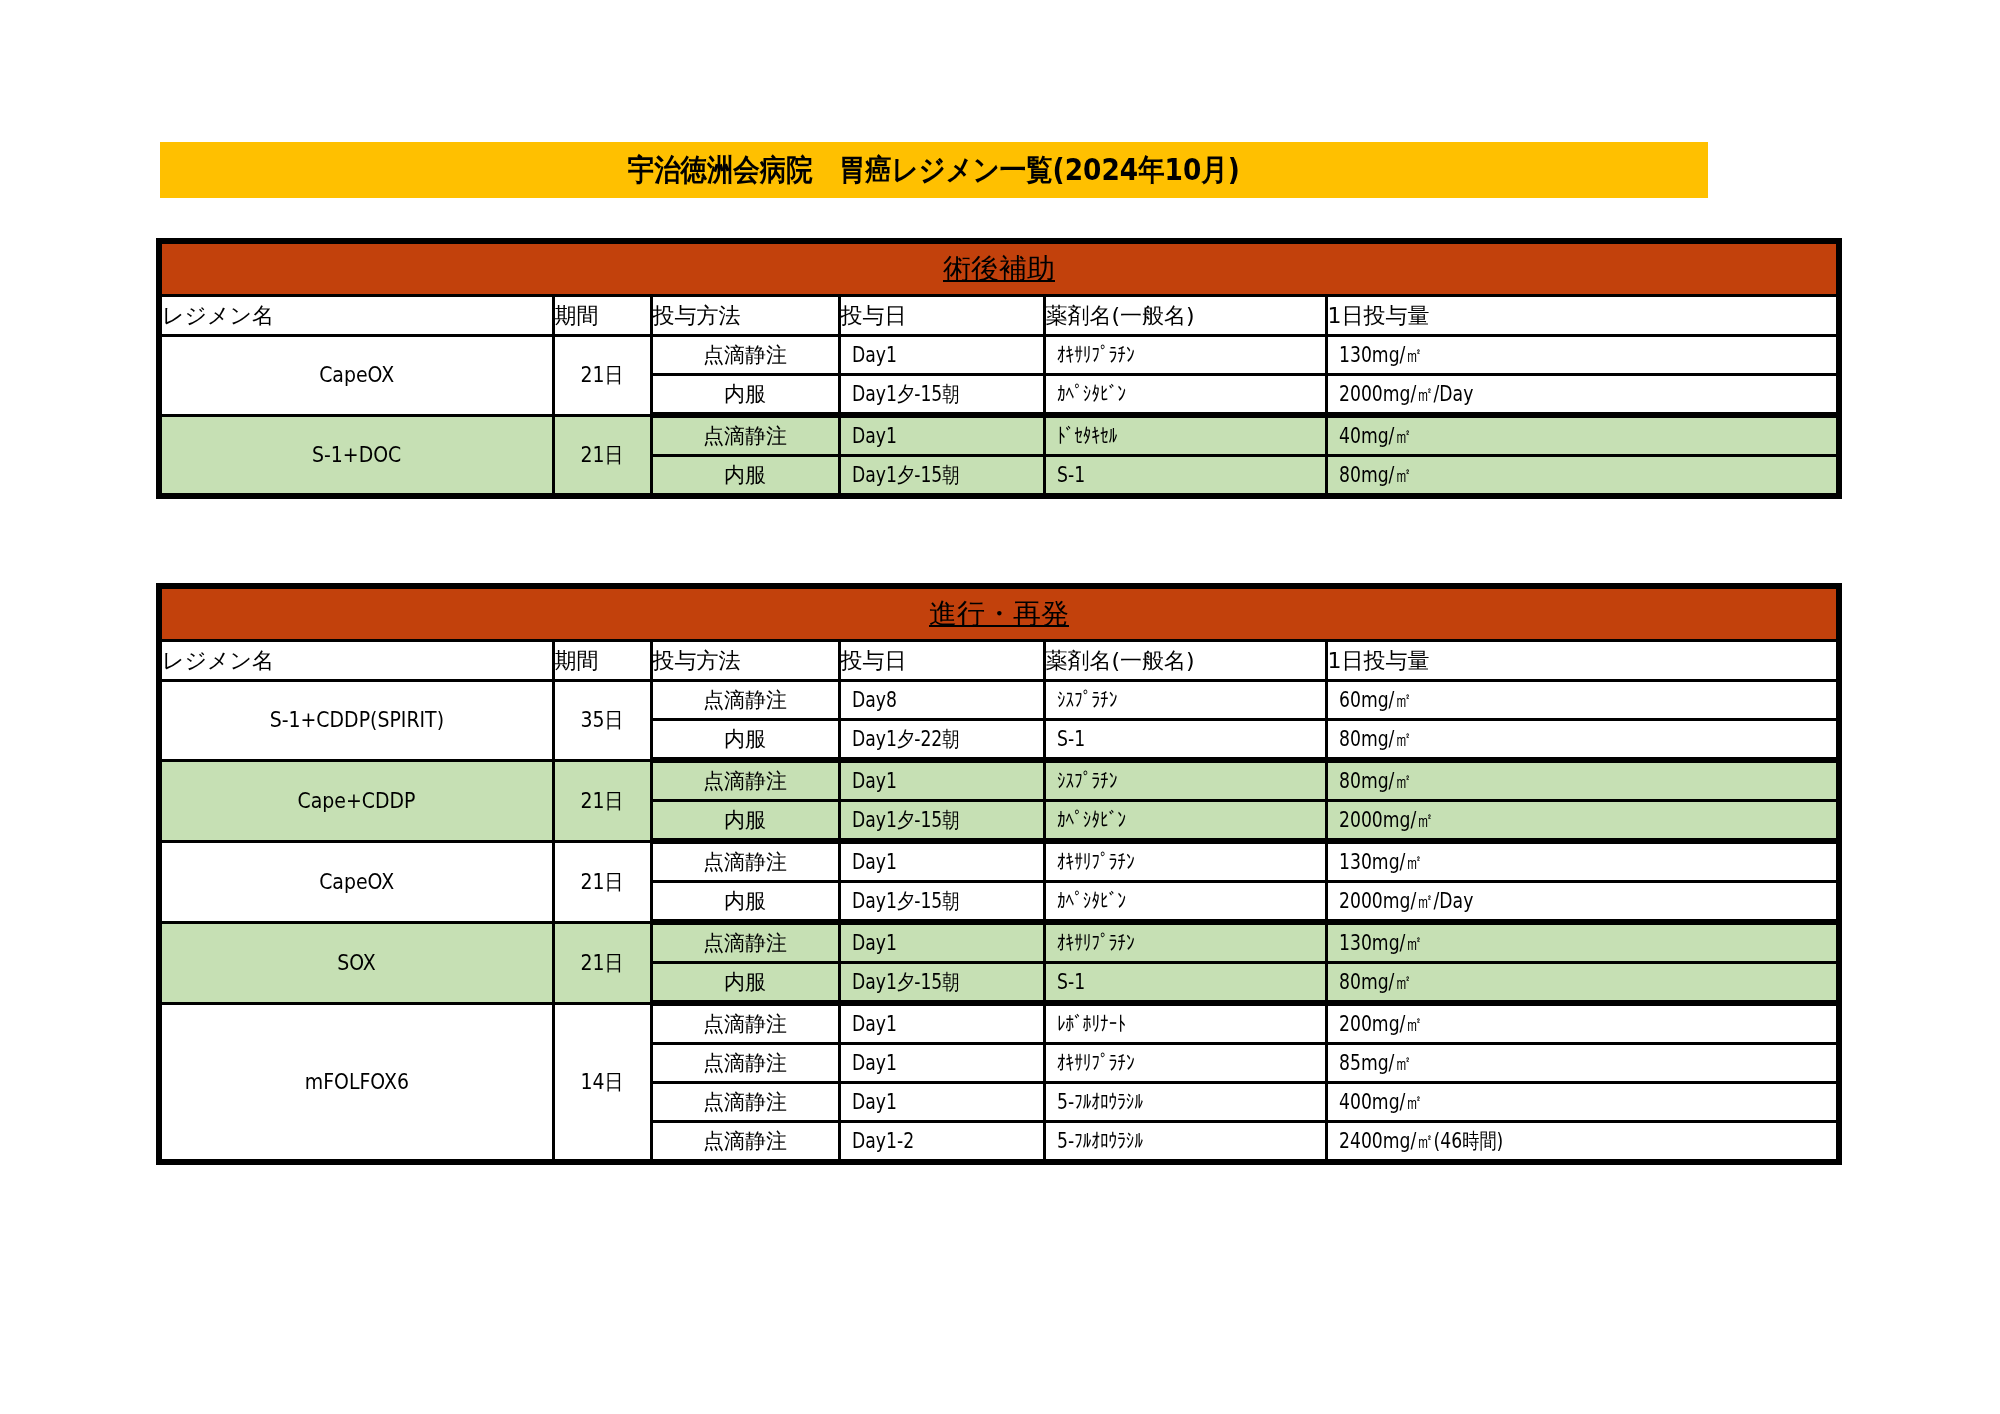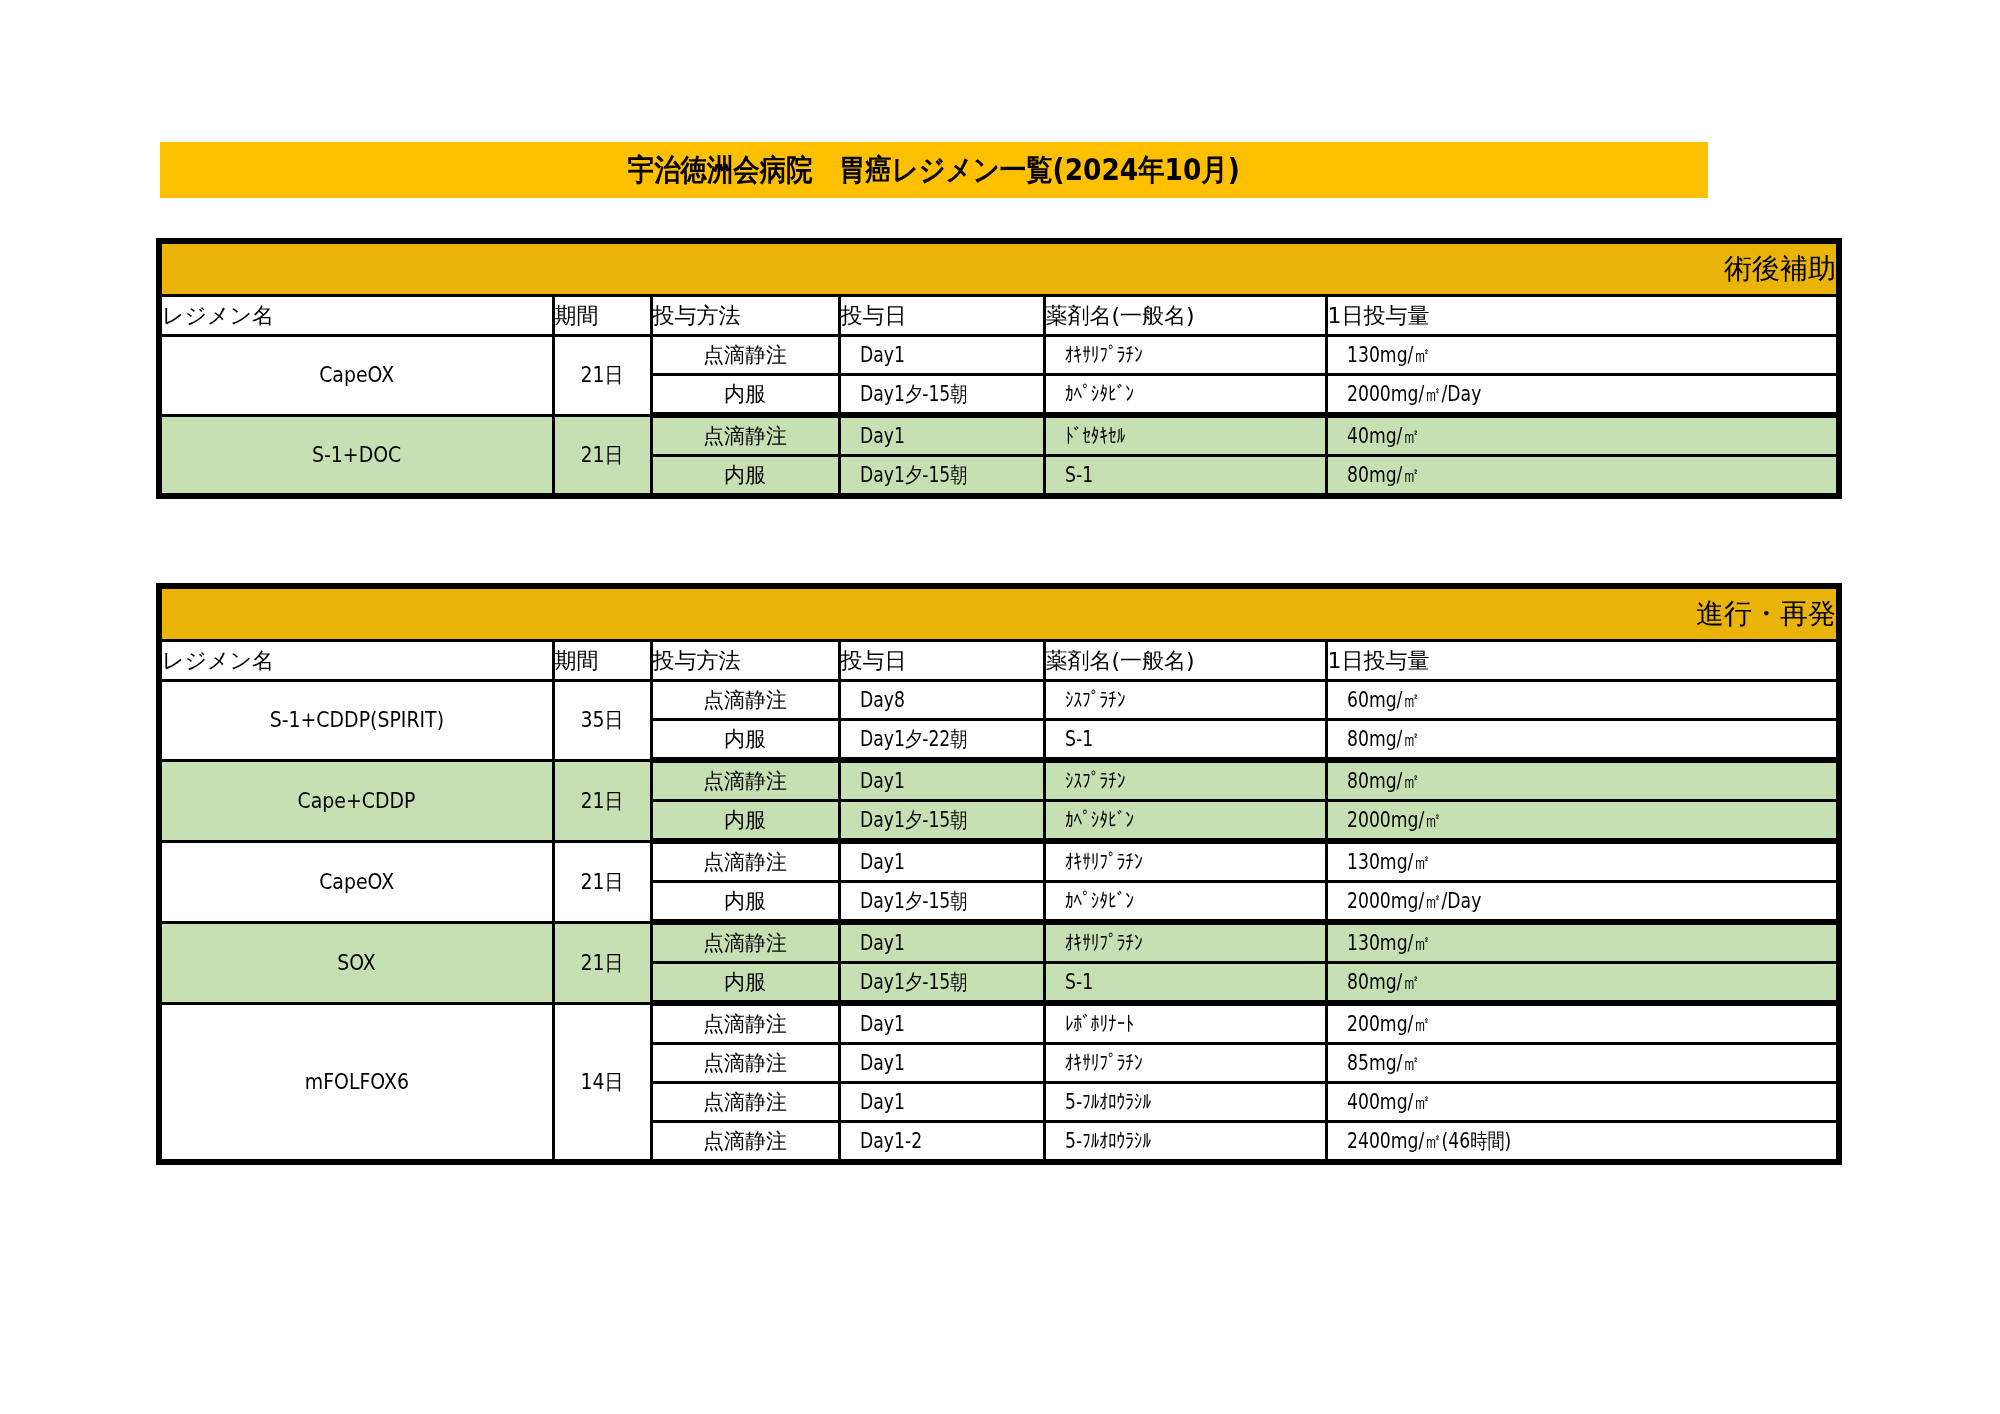--- a/index.html
+++ b/index.html
@@ -42,40 +42,41 @@
       border: 6px solid #000;
     }
     table.regimen td, table.regimen th {
       border: 3px solid #000;
       padding: 0;
       overflow: hidden;
       white-space: nowrap;
       font-weight: normal;
     }
     .section-row th {
-      background: #eab308;
+      background: #c2410c;
       height: 50px;
       font-size: 28px;
       font-weight: normal;
-      text-align: right;
+      text-align: center;
       border-bottom: 6px solid #000;
+      text-decoration: underline;
     }
     .col-header th {
       background: #ffffff;
       height: 37px;
       font-size: 22px;
       text-align: left;
       border-bottom: 6px solid #000;
     }
     .data td {
       height: 36px;
       font-size: 21px;
     }
     .data td.center { text-align: center; }
-    .data td.left { text-align: left; padding-left: 19px; }
+    .data td.left { text-align: left; padding-left: 11px; }
     tr.tint td { background: #C6E0B4; }
     tr.white td { background: #ffffff; }
     tr.group-end td { border-bottom: 6px solid #000; }
     .narrow {
       display: inline-block;
       transform: scaleX(0.82);
       transform-origin: left center;
     }
     .narrow-c {
       display: inline-block;

